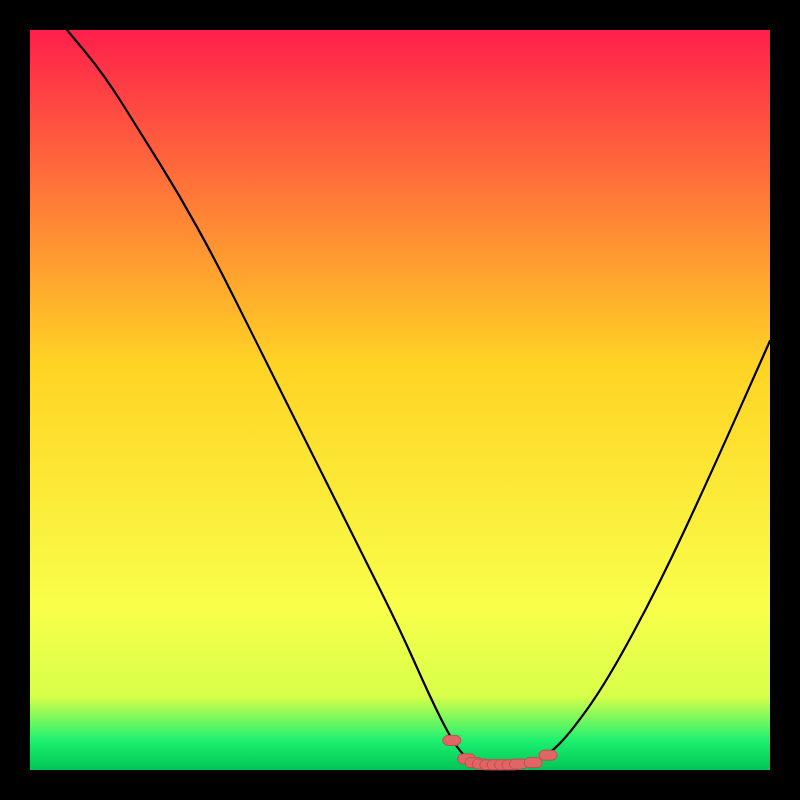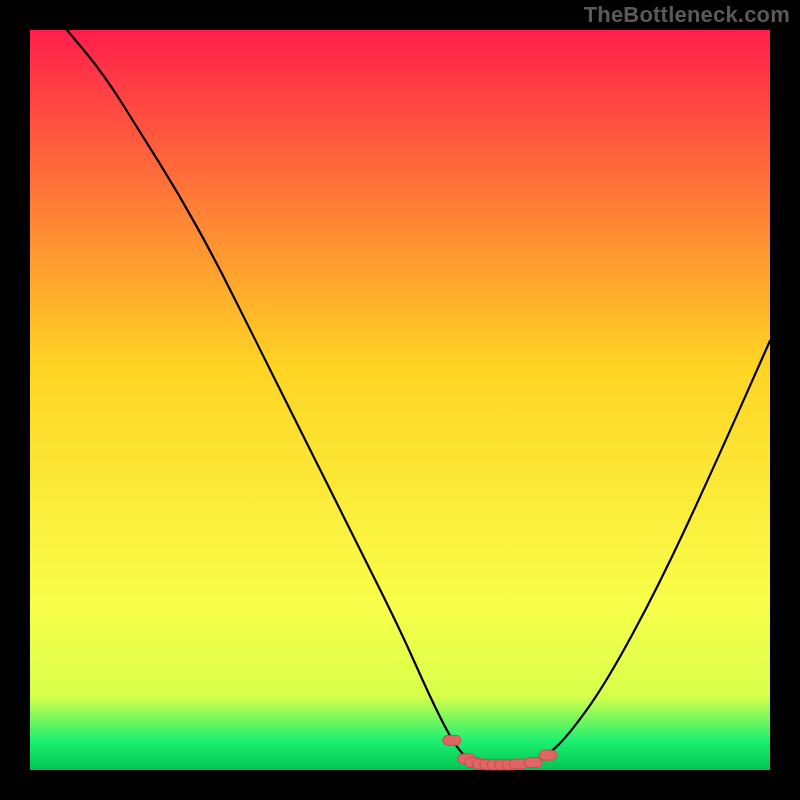--- a/index.html
+++ b/index.html
@@ -26,21 +26,20 @@
     color: #5a5a5a;
     letter-spacing: 0.2px;
   }
   svg {
     display: block;
   }
 </style>
 </head>
 <body>
 <div class="frame">
-  <div class="watermark">TheBottleneck.com</div>
   <svg id="chart-svg" width="800" height="800" viewBox="0 0 800 800">
       <defs>
         <linearGradient id="bg-grad" x1="0" y1="0" x2="0" y2="1">
           <stop offset="0%" stop-color="#ff1f4b"></stop>
           <stop offset="45%" stop-color="#ffd324"></stop>
           <stop offset="78%" stop-color="#f8ff4a"></stop>
           <stop offset="90%" stop-color="#d8ff4a"></stop>
           <stop offset="96%" stop-color="#1ef070"></stop>
           <stop offset="100%" stop-color="#00c455"></stop>
         </linearGradient>

